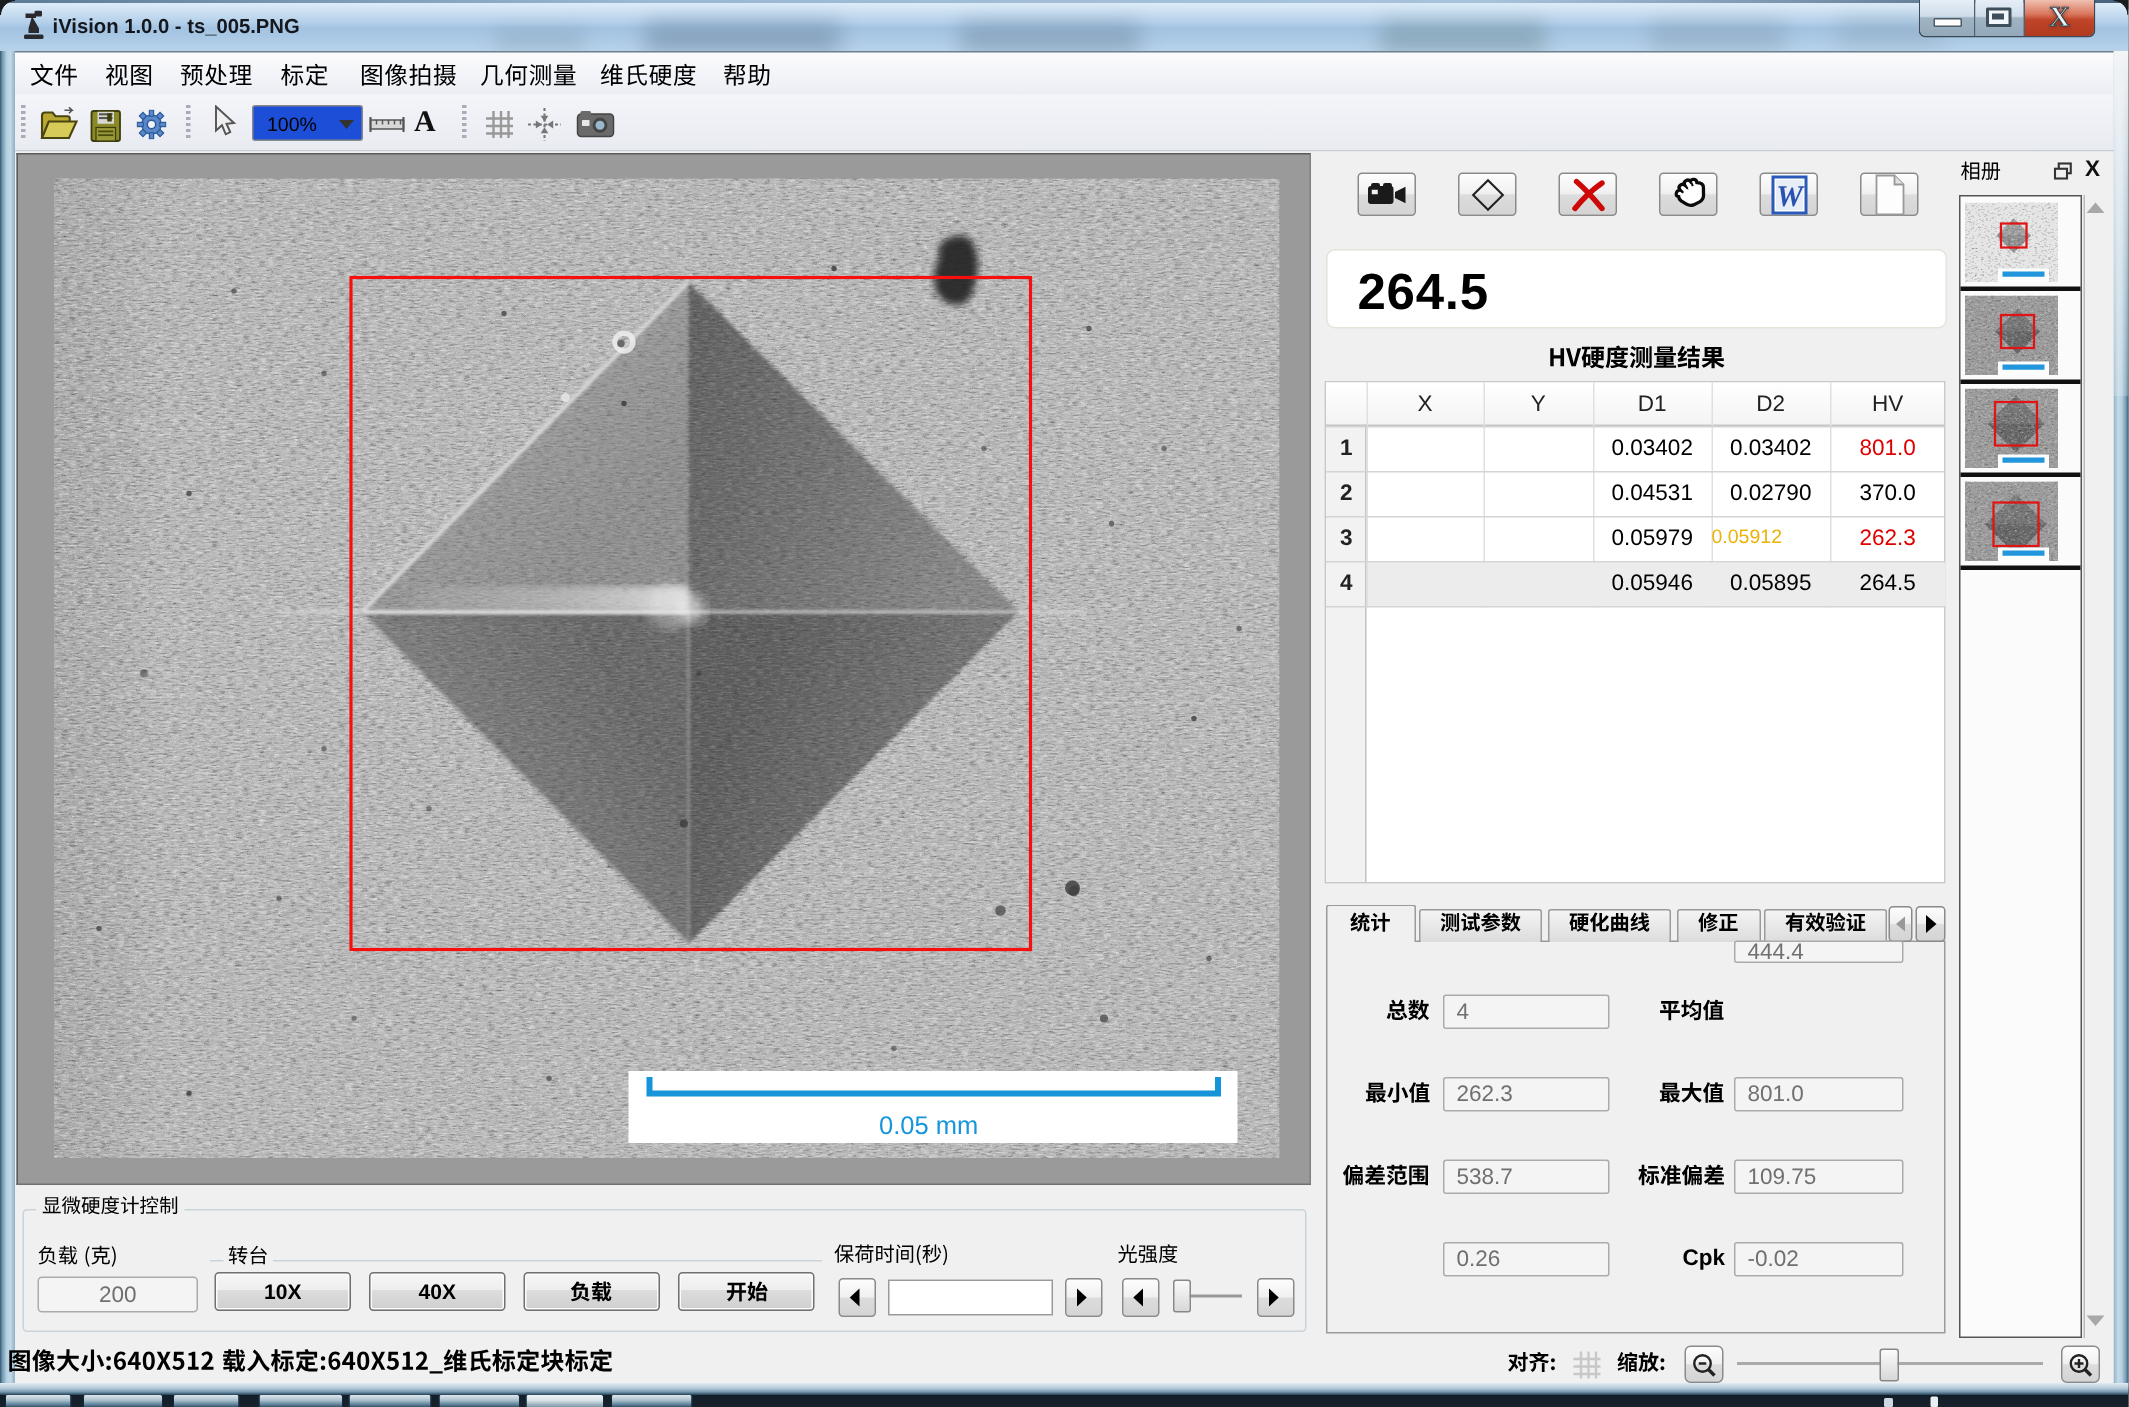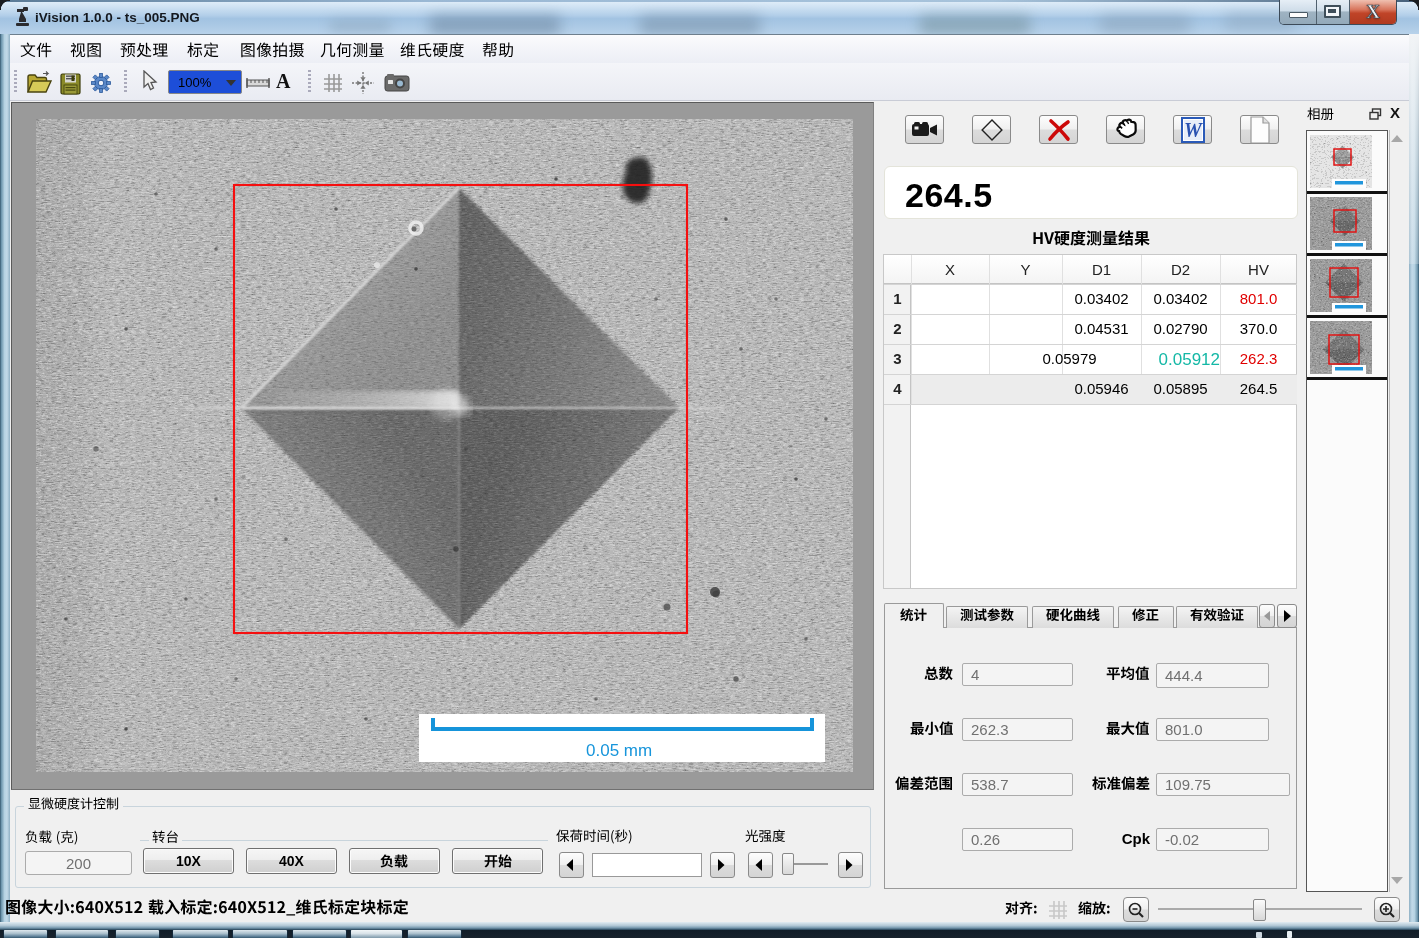--- a/index.html
+++ b/index.html
@@ -418,22 +418,22 @@
 <div class="abs" style="left:1062px;top:290px;width:79px;text-align:center;font-size:15px;color:#000">0.03402</div>
 <div class="abs" style="left:1141px;top:290px;width:79px;text-align:center;font-size:15px;color:#000">0.03402</div>
 <div class="abs" style="left:1220px;top:290px;width:77px;text-align:center;font-size:15px;color:#e00000">801.0</div>
 <div class="abs" style="left:884px;top:314px;width:413px;height:1px;background:#d4d4d4"></div>
 <div class="abs" style="left:884px;top:320px;width:27px;text-align:center;font-size:15px;font-weight:bold;color:#222">2</div>
 <div class="abs" style="left:1062px;top:320px;width:79px;text-align:center;font-size:15px;color:#000">0.04531</div>
 <div class="abs" style="left:1141px;top:320px;width:79px;text-align:center;font-size:15px;color:#000">0.02790</div>
 <div class="abs" style="left:1220px;top:320px;width:77px;text-align:center;font-size:15px;color:#000">370.0</div>
 <div class="abs" style="left:884px;top:344px;width:413px;height:1px;background:#d4d4d4"></div>
 <div class="abs" style="left:884px;top:350px;width:27px;text-align:center;font-size:15px;font-weight:bold;color:#222">3</div>
-<div class="abs" style="left:1030px;top:350px;width:79px;text-align:center;font-size:15px;color:#000">0.05979</div>
-<div class="abs" style="left:1141px;top:350px;width:79px;text-align:right;font-size:17px;color:#14b8a6">0.05912</div>
+<div class="abs" style="left:1062px;top:350px;width:79px;text-align:center;font-size:15px;color:#000">0.05979</div>
+<div class="abs" style="left:1141px;top:350px;width:79px;text-align:left;font-size:13px;color:#eab308">0.05912</div>
 <div class="abs" style="left:1220px;top:350px;width:77px;text-align:center;font-size:15px;color:#e00000">262.3</div>
 <div class="abs" style="left:912px;top:375px;width:385px;height:29px;background:#ececec"></div>
 <div class="abs" style="left:884px;top:374px;width:413px;height:1px;background:#d4d4d4"></div>
 <div class="abs" style="left:884px;top:380px;width:27px;text-align:center;font-size:15px;font-weight:bold;color:#222">4</div>
 <div class="abs" style="left:1062px;top:380px;width:79px;text-align:center;font-size:15px;color:#000">0.05946</div>
 <div class="abs" style="left:1141px;top:380px;width:79px;text-align:center;font-size:15px;color:#000">0.05895</div>
 <div class="abs" style="left:1220px;top:380px;width:77px;text-align:center;font-size:15px;color:#000">264.5</div>
 <div class="abs" style="left:884px;top:404px;width:413px;height:1px;background:#d4d4d4"></div>
 <div class="abs" style="left:884px;top:627px;width:413px;height:262px;background:#f0f0f0;border:1px solid #9a9a9a"></div>
 <div class="abs" style="left:884px;top:603px;width:60px;height:25px;background:#f0f0f0;border:1px solid #9a9a9a;border-bottom:none;border-radius:2px 2px 0 0"></div>
@@ -466,37 +466,37 @@
       <path d="M3 1 L10 7 L3 13 Z" fill="#000"></path>
     </svg>
   </div>
 <div style="position:absolute;left:924px;top:666px;line-height:0"><svg width="29" height="17" viewBox="0 -12.8 29 17" style="overflow:visible">
       <path fill="#000" d="M10.8 -3.1C11.6 -2.1 12.4 -0.7 12.7 0.2L14.2 -0.6C13.9 -1.6 13.0 -2.9 12.1 -3.9ZM3.9 -3.6V-0.9C3.9 0.7 4.4 1.2 6.6 1.2C7.0 1.2 8.9 1.2 9.4 1.2C11.0 1.2 11.5 0.7 11.8 -1.1C11.3 -1.2 10.5 -1.5 10.1 -1.7C10.0 -0.6 9.9 -0.4 9.2 -0.4C8.7 -0.4 7.1 -0.4 6.7 -0.4C5.9 -0.4 5.7 -0.5 5.7 -1.0V-3.6ZM1.6 -3.4C1.4 -2.3 1.0 -0.9 0.4 -0.2L2.1 0.6C2.7 -0.4 3.1 -1.9 3.3 -3.1ZM4.3 -7.9H10.2V-6.1H4.3ZM2.4 -9.5V-4.4H7.1L6.1 -3.6C6.9 -3.0 8.0 -2.1 8.5 -1.4L9.7 -2.5C9.3 -3.1 8.4 -3.9 7.5 -4.4H12.2V-9.5H10.1L11.4 -11.6L9.6 -12.4C9.3 -11.5 8.8 -10.4 8.3 -9.5H5.6L6.4 -9.9C6.1 -10.6 5.5 -11.6 4.9 -12.3L3.4 -11.6C3.9 -11.0 4.4 -10.2 4.6 -9.5Z M20.6 -12.2C20.4 -11.6 20.0 -10.8 19.7 -10.3L20.8 -9.8C21.2 -10.3 21.6 -10.9 22.1 -11.6ZM19.9 -3.5C19.7 -2.9 19.3 -2.5 18.9 -2.1L17.7 -2.7L18.2 -3.5ZM15.7 -2.1C16.3 -1.9 17.0 -1.5 17.7 -1.2C16.9 -0.7 15.9 -0.3 14.9 -0.0C15.2 0.3 15.5 0.9 15.7 1.3C17.0 0.9 18.1 0.4 19.1 -0.4C19.5 -0.1 19.9 0.2 20.2 0.4L21.3 -0.7C21.0 -0.9 20.6 -1.2 20.2 -1.4C21.0 -2.2 21.5 -3.3 21.9 -4.6L21.0 -4.9L20.7 -4.9H18.9L19.1 -5.4L17.6 -5.7C17.5 -5.4 17.3 -5.1 17.2 -4.9H15.4V-3.5H16.5C16.2 -3.0 15.9 -2.5 15.7 -2.1ZM15.5 -11.6C15.8 -11.0 16.2 -10.2 16.3 -9.7H15.1V-8.4H17.3C16.6 -7.7 15.7 -7.0 14.8 -6.7C15.1 -6.4 15.5 -5.8 15.7 -5.4C16.4 -5.8 17.2 -6.4 17.9 -7.1V-5.8H19.5V-7.4C20.0 -6.9 20.6 -6.4 20.9 -6.1L21.8 -7.3C21.6 -7.5 20.8 -8.0 20.1 -8.4H22.2V-9.7H19.5V-12.3H17.9V-9.7H16.4L17.6 -10.3C17.5 -10.8 17.1 -11.5 16.7 -12.1ZM23.4 -12.3C23.1 -9.7 22.4 -7.2 21.2 -5.7C21.6 -5.4 22.2 -4.9 22.5 -4.6C22.8 -5.0 23.0 -5.4 23.3 -5.9C23.5 -4.8 23.9 -3.8 24.3 -2.8C23.5 -1.6 22.5 -0.7 21.0 -0.0C21.3 0.3 21.8 1.0 21.9 1.4C23.3 0.7 24.3 -0.2 25.1 -1.3C25.8 -0.3 26.6 0.6 27.6 1.2C27.9 0.7 28.4 0.1 28.7 -0.2C27.6 -0.8 26.8 -1.7 26.1 -2.8C26.8 -4.3 27.2 -6.0 27.5 -8.0H28.4V-9.6H24.5C24.7 -10.4 24.9 -11.2 25.0 -12.0ZM25.9 -8.0C25.7 -6.8 25.5 -5.7 25.2 -4.7C24.8 -5.8 24.5 -6.9 24.3 -8.0Z"></path>
     </svg></div>
 <div class="inp" style="left:962px;top:663px;width:111px;height:23px">4</div>
 <div style="position:absolute;left:1106px;top:666px;line-height:0"><svg width="44" height="17" viewBox="0 -12.8 44 17" style="overflow:visible">
       <path fill="#000" d="M2.3 -8.8C2.8 -7.8 3.2 -6.5 3.4 -5.7L5.1 -6.3C4.9 -7.1 4.4 -8.3 3.9 -9.2ZM10.6 -9.3C10.3 -8.3 9.8 -7.0 9.3 -6.2L10.8 -5.8C11.3 -6.5 11.9 -7.7 12.4 -8.8ZM0.7 -5.3V-3.5H6.3V1.3H8.1V-3.5H13.9V-5.3H8.1V-9.7H13.0V-11.4H1.4V-9.7H6.3V-5.3Z M21.5 -6.4C22.3 -5.7 23.3 -4.7 23.8 -4.1L24.9 -5.2C24.3 -5.8 23.3 -6.7 22.5 -7.3ZM20.3 -2.0 20.9 -0.4C22.5 -1.3 24.4 -2.4 26.2 -3.5L25.8 -4.8C23.8 -3.8 21.6 -2.6 20.3 -2.0ZM14.9 -2.2 15.5 -0.4C16.9 -1.2 18.7 -2.2 20.4 -3.2L20.0 -4.6L18.2 -3.8V-7.3H19.8V-7.4C20.1 -7.0 20.5 -6.5 20.7 -6.2C21.3 -6.9 21.9 -7.7 22.5 -8.6H26.5C26.4 -3.2 26.2 -1.0 25.8 -0.5C25.7 -0.3 25.5 -0.3 25.2 -0.3C24.8 -0.3 24.0 -0.3 23.0 -0.4C23.3 0.1 23.5 0.8 23.5 1.3C24.4 1.3 25.3 1.3 25.9 1.2C26.5 1.2 26.9 1.0 27.3 0.4C27.8 -0.3 28.0 -2.7 28.1 -9.3C28.1 -9.5 28.1 -10.1 28.1 -10.1H23.4C23.7 -10.7 23.9 -11.3 24.1 -11.8L22.6 -12.3C22.0 -10.7 20.9 -9.0 19.8 -7.9V-9.0H18.2V-12.1H16.6V-9.0H15.0V-7.3H16.6V-3.0C15.9 -2.7 15.3 -2.4 14.9 -2.2Z M37.5 -12.3C37.5 -11.9 37.4 -11.5 37.4 -11.0H33.9V-9.5H37.2L37.0 -8.5H34.5V-0.4H33.2V1.0H43.0V-0.4H41.9V-8.5H38.6L38.8 -9.5H42.7V-11.0H39.1L39.3 -12.2ZM36.0 -0.4V-1.3H40.3V-0.4ZM36.0 -5.2H40.3V-4.4H36.0ZM36.0 -6.4V-7.2H40.3V-6.4ZM36.0 -3.3H40.3V-2.5H36.0ZM32.4 -12.3C31.7 -10.2 30.5 -8.1 29.3 -6.8C29.6 -6.4 30.0 -5.4 30.2 -5.0C30.5 -5.3 30.7 -5.7 31.0 -6.0V1.3H32.6V-8.6C33.2 -9.6 33.6 -10.7 34.0 -11.8Z"></path>
     </svg></div>
-<div class="inp" style="left:1156px;top:663px;width:113px;height:25px">444.4</div>
+<div class="inp" style="left:1156px;top:627px;width:113px;height:15px">444.4</div>
 <div style="position:absolute;left:910px;top:721px;line-height:0"><svg width="44" height="17" viewBox="0 -12.8 44 17" style="overflow:visible">
       <path fill="#000" d="M4.1 -9.1H10.3V-8.5H4.1ZM4.1 -10.7H10.3V-10.2H4.1ZM2.4 -11.9V-7.4H12.1V-11.9ZM5.4 -5.5V-4.9H3.5V-5.5ZM0.6 -0.9 0.8 0.6 5.4 0.1V1.3H7.0V-0.1L7.7 -0.2L7.7 -1.6L7.0 -1.5V-5.5H13.8V-6.8H0.6V-5.5H1.9V-1.0ZM7.5 -4.9V-3.6H8.6L7.9 -3.4C8.3 -2.5 8.8 -1.7 9.4 -1.0C8.8 -0.6 8.1 -0.2 7.4 0.0C7.7 0.3 8.0 0.9 8.2 1.2C9.1 0.9 9.8 0.5 10.5 -0.0C11.3 0.5 12.1 0.9 13.1 1.2C13.3 0.8 13.8 0.2 14.1 -0.1C13.2 -0.3 12.4 -0.7 11.7 -1.1C12.6 -2.0 13.2 -3.2 13.6 -4.6L12.6 -5.0L12.4 -4.9ZM9.4 -3.6H11.7C11.4 -3.0 11.0 -2.5 10.6 -2.0C10.1 -2.5 9.7 -3.0 9.4 -3.6ZM5.4 -3.7V-3.1H3.5V-3.7ZM5.4 -1.9V-1.3L3.5 -1.1V-1.9Z M20.9 -12.1V-0.9C20.9 -0.6 20.7 -0.5 20.4 -0.5C20.1 -0.5 19.0 -0.5 18.1 -0.5C18.3 -0.0 18.7 0.8 18.8 1.3C20.2 1.3 21.2 1.2 21.9 1.0C22.5 0.7 22.8 0.2 22.8 -0.9V-12.1ZM24.3 -8.3C25.5 -6.2 26.6 -3.4 26.9 -1.7L28.8 -2.4C28.4 -4.2 27.2 -6.9 26.0 -8.9ZM17.1 -8.8C16.7 -6.9 16.0 -4.4 14.8 -2.9C15.3 -2.7 16.1 -2.3 16.5 -2.0C17.7 -3.6 18.5 -6.3 19.0 -8.5Z M37.5 -12.3C37.5 -11.9 37.4 -11.5 37.4 -11.0H33.9V-9.5H37.2L37.0 -8.5H34.5V-0.4H33.2V1.0H43.0V-0.4H41.9V-8.5H38.6L38.8 -9.5H42.7V-11.0H39.1L39.3 -12.2ZM36.0 -0.4V-1.3H40.3V-0.4ZM36.0 -5.2H40.3V-4.4H36.0ZM36.0 -6.4V-7.2H40.3V-6.4ZM36.0 -3.3H40.3V-2.5H36.0ZM32.4 -12.3C31.7 -10.2 30.5 -8.1 29.3 -6.8C29.6 -6.4 30.0 -5.4 30.2 -5.0C30.5 -5.3 30.7 -5.7 31.0 -6.0V1.3H32.6V-8.6C33.2 -9.6 33.6 -10.7 34.0 -11.8Z"></path>
     </svg></div>
 <div class="inp" style="left:962px;top:718px;width:111px;height:23px">262.3</div>
 <div style="position:absolute;left:1106px;top:721px;line-height:0"><svg width="44" height="17" viewBox="0 -12.8 44 17" style="overflow:visible">
       <path fill="#000" d="M4.1 -9.1H10.3V-8.5H4.1ZM4.1 -10.7H10.3V-10.2H4.1ZM2.4 -11.9V-7.4H12.1V-11.9ZM5.4 -5.5V-4.9H3.5V-5.5ZM0.6 -0.9 0.8 0.6 5.4 0.1V1.3H7.0V-0.1L7.7 -0.2L7.7 -1.6L7.0 -1.5V-5.5H13.8V-6.8H0.6V-5.5H1.9V-1.0ZM7.5 -4.9V-3.6H8.6L7.9 -3.4C8.3 -2.5 8.8 -1.7 9.4 -1.0C8.8 -0.6 8.1 -0.2 7.4 0.0C7.7 0.3 8.0 0.9 8.2 1.2C9.1 0.9 9.8 0.5 10.5 -0.0C11.3 0.5 12.1 0.9 13.1 1.2C13.3 0.8 13.8 0.2 14.1 -0.1C13.2 -0.3 12.4 -0.7 11.7 -1.1C12.6 -2.0 13.2 -3.2 13.6 -4.6L12.6 -5.0L12.4 -4.9ZM9.4 -3.6H11.7C11.4 -3.0 11.0 -2.5 10.6 -2.0C10.1 -2.5 9.7 -3.0 9.4 -3.6ZM5.4 -3.7V-3.1H3.5V-3.7ZM5.4 -1.9V-1.3L3.5 -1.1V-1.9Z M20.8 -12.3C20.7 -11.1 20.8 -9.8 20.6 -8.4H15.3V-6.6H20.3C19.7 -4.1 18.4 -1.7 15.0 -0.2C15.5 0.2 16.1 0.8 16.3 1.2C19.4 -0.2 21.0 -2.5 21.8 -4.9C22.9 -2.1 24.6 0.0 27.2 1.2C27.5 0.8 28.1 -0.0 28.5 -0.4C25.8 -1.5 24.1 -3.8 23.1 -6.6H28.2V-8.4H22.5C22.6 -9.8 22.6 -11.1 22.7 -12.3Z M37.5 -12.3C37.5 -11.9 37.4 -11.5 37.4 -11.0H33.9V-9.5H37.2L37.0 -8.5H34.5V-0.4H33.2V1.0H43.0V-0.4H41.9V-8.5H38.6L38.8 -9.5H42.7V-11.0H39.1L39.3 -12.2ZM36.0 -0.4V-1.3H40.3V-0.4ZM36.0 -5.2H40.3V-4.4H36.0ZM36.0 -6.4V-7.2H40.3V-6.4ZM36.0 -3.3H40.3V-2.5H36.0ZM32.4 -12.3C31.7 -10.2 30.5 -8.1 29.3 -6.8C29.6 -6.4 30.0 -5.4 30.2 -5.0C30.5 -5.3 30.7 -5.7 31.0 -6.0V1.3H32.6V-8.6C33.2 -9.6 33.6 -10.7 34.0 -11.8Z"></path>
     </svg></div>
 <div class="inp" style="left:1156px;top:718px;width:113px;height:23px">801.0</div>
 <div style="position:absolute;left:895px;top:776px;line-height:0"><svg width="58" height="17" viewBox="0 -12.8 58 17" style="overflow:visible">
       <path fill="#000" d="M5.0 -10.8V-7.8C5.0 -5.6 5.0 -2.2 3.8 0.2C4.2 0.3 4.9 0.9 5.1 1.2C6.1 -0.7 6.5 -3.4 6.6 -5.7V1.3H7.9V-1.9H8.6V0.9H9.7V-1.9H10.4V0.9H11.5V0.0C11.6 0.4 11.8 0.8 11.8 1.2C12.4 1.2 12.8 1.1 13.1 0.9C13.5 0.7 13.5 0.3 13.5 -0.3V-6.1H6.6L6.6 -6.7H13.3V-10.8H10.3C10.1 -11.3 9.9 -11.9 9.6 -12.3L8.0 -12.0C8.2 -11.6 8.3 -11.2 8.5 -10.8ZM3.6 -12.3C2.8 -10.2 1.6 -8.1 0.2 -6.8C0.5 -6.4 1.0 -5.4 1.1 -5.0C1.5 -5.4 1.8 -5.8 2.1 -6.2V1.3H3.8V-8.7C4.3 -9.7 4.8 -10.7 5.2 -11.7ZM6.6 -9.4H11.7V-8.1H6.6ZM12.2 -4.8V-3.2H11.5V-4.8ZM7.9 -3.2V-4.8H8.6V-3.2ZM9.7 -4.8H10.4V-3.2H9.7ZM12.2 -1.9V-0.3C12.2 -0.2 12.2 -0.1 12.1 -0.1L11.5 -0.1V-1.9Z M24.1 -12.4C23.9 -11.8 23.5 -11.0 23.1 -10.5H20.4C20.2 -11.0 19.8 -11.8 19.3 -12.3L17.7 -11.7C18.0 -11.3 18.3 -10.9 18.5 -10.5H15.9V-8.9H20.6L20.4 -8.2H16.7V-6.7H19.9L19.6 -6.0H15.3V-4.4H18.6C17.7 -3.0 16.5 -1.9 14.9 -1.1C15.3 -0.7 15.9 0.0 16.1 0.4C16.6 0.1 17.1 -0.2 17.6 -0.6V0.9H28.3V-0.7H24.0V-2.0H27.1V-3.6H20.3L20.7 -4.4H28.2V-6.0H21.5L21.8 -6.7H26.9V-8.2H22.3L22.5 -8.9H27.7V-10.5H25.1C25.4 -10.9 25.8 -11.4 26.1 -11.8ZM22.2 -0.7H17.8C18.4 -1.2 19.0 -1.8 19.5 -2.5V-2.0H22.2Z M29.9 -0.1 31.2 1.3C32.3 0.1 33.5 -1.2 34.5 -2.4L33.6 -3.8C32.3 -2.4 30.9 -1.0 29.9 -0.1ZM30.5 -7.4C31.3 -6.9 32.5 -6.1 33.1 -5.7L34.1 -7.0C33.5 -7.4 32.3 -8.1 31.5 -8.5ZM29.7 -4.7C30.5 -4.3 31.7 -3.6 32.2 -3.1L33.2 -4.4C32.6 -4.8 31.4 -5.5 30.6 -5.9ZM34.9 -8.0V-1.4C34.9 0.5 35.5 1.0 37.5 1.0C38.0 1.0 40.1 1.0 40.6 1.0C42.4 1.0 42.9 0.4 43.1 -1.7C42.6 -1.8 41.9 -2.1 41.5 -2.3C41.4 -0.9 41.2 -0.6 40.4 -0.6C39.9 -0.6 38.1 -0.6 37.7 -0.6C36.8 -0.6 36.7 -0.7 36.7 -1.4V-6.3H40.1V-4.4C40.1 -4.2 40.0 -4.2 39.8 -4.2C39.5 -4.2 38.6 -4.2 37.8 -4.2C38.1 -3.8 38.4 -3.1 38.5 -2.6C39.6 -2.6 40.4 -2.6 41.1 -2.9C41.7 -3.1 41.9 -3.6 41.9 -4.4V-8.0ZM38.0 -12.3V-11.3H34.5V-12.3H32.7V-11.3H29.7V-9.7H32.7V-8.5H34.5V-9.7H38.0V-8.5H39.8V-9.7H42.8V-11.3H39.8V-12.3Z M46.9 -9.2V-7.8H49.8V-7.0H47.5V-5.7H49.8V-5.0H46.7V-3.6H49.8V-1.1H51.4V-3.6H53.2C53.2 -3.2 53.1 -3.0 53.0 -2.9C52.9 -2.8 52.9 -2.8 52.7 -2.8C52.5 -2.8 52.2 -2.8 51.8 -2.8C52.0 -2.5 52.2 -1.9 52.2 -1.5C52.7 -1.5 53.2 -1.5 53.5 -1.6C53.8 -1.6 54.1 -1.7 54.3 -1.9C54.6 -2.3 54.7 -3.0 54.8 -4.4C54.9 -4.6 54.9 -5.0 54.9 -5.0H51.4V-5.7H54.0V-7.0H51.4V-7.8H54.6V-9.2H51.4V-10.0H49.8V-9.2ZM44.5 -11.8V1.3H46.1V0.7H55.3V1.3H57.0V-11.8ZM46.1 -0.8V-10.3H55.3V-0.8Z"></path>
     </svg></div>
 <div class="inp" style="left:962px;top:773px;width:111px;height:23px">538.7</div>
 <div style="position:absolute;left:1092px;top:776px;line-height:0"><svg width="58" height="17" viewBox="0 -12.8 58 17" style="overflow:visible">
       <path fill="#000" d="M6.8 -11.4V-9.8H13.2V-11.4ZM11.2 -4.6C11.8 -3.1 12.4 -1.1 12.6 0.1L14.1 -0.5C13.9 -1.7 13.3 -3.6 12.6 -5.1ZM6.7 -5.0C6.4 -3.5 5.8 -1.9 5.0 -0.9C5.4 -0.7 6.1 -0.3 6.4 -0.0C7.2 -1.1 7.9 -2.9 8.3 -4.6ZM6.1 -8.0V-6.3H8.9V-0.8C8.9 -0.6 8.9 -0.6 8.7 -0.6C8.5 -0.6 7.9 -0.5 7.3 -0.6C7.6 -0.1 7.8 0.7 7.8 1.2C8.8 1.2 9.5 1.2 10.0 0.9C10.6 0.6 10.7 0.1 10.7 -0.7V-6.3H14.0V-8.0ZM2.5 -12.3V-9.5H0.5V-7.8H2.2C1.8 -6.2 1.1 -4.3 0.2 -3.3C0.5 -2.8 1.0 -2.1 1.1 -1.6C1.6 -2.3 2.1 -3.5 2.5 -4.7V1.3H4.2V-5.6C4.6 -5.0 5.0 -4.3 5.2 -3.9L6.1 -5.2C5.9 -5.6 4.7 -7.1 4.2 -7.5V-7.8H5.9V-9.5H4.2V-12.3Z M15.0 -11.0C15.6 -9.9 16.4 -8.4 16.7 -7.5L18.4 -8.3C18.1 -9.2 17.2 -10.7 16.6 -11.7ZM15.0 -0.1 16.8 0.6C17.5 -0.8 18.2 -2.6 18.7 -4.3L17.1 -5.1C16.5 -3.3 15.6 -1.3 15.0 -0.1ZM21.2 -5.4H23.8V-4.1H21.2ZM21.2 -6.9V-8.3H23.8V-6.9ZM23.2 -11.6C23.5 -11.1 23.9 -10.4 24.2 -9.8H21.6C21.9 -10.5 22.1 -11.1 22.4 -11.8L20.8 -12.2C20.1 -9.9 18.8 -7.7 17.3 -6.3C17.7 -6.0 18.3 -5.4 18.5 -5.0C18.9 -5.4 19.2 -5.8 19.5 -6.3V1.3H21.2V0.4H28.6V-1.2H25.5V-2.6H28.0V-4.1H25.5V-5.4H28.0V-6.9H25.5V-8.3H28.3V-9.8H25.1L25.9 -10.2C25.7 -10.8 25.2 -11.6 24.7 -12.3ZM21.2 -2.6H23.8V-1.2H21.2Z M34.0 -10.8V-7.8C34.0 -5.6 34.0 -2.2 32.8 0.2C33.2 0.3 33.9 0.9 34.1 1.2C35.1 -0.7 35.5 -3.4 35.6 -5.7V1.3H36.9V-1.9H37.6V0.9H38.7V-1.9H39.4V0.9H40.5V0.0C40.6 0.4 40.8 0.8 40.8 1.2C41.4 1.2 41.8 1.1 42.1 0.9C42.5 0.7 42.5 0.3 42.5 -0.3V-6.1H35.6L35.6 -6.7H42.3V-10.8H39.3C39.1 -11.3 38.9 -11.9 38.6 -12.3L37.0 -12.0C37.2 -11.6 37.3 -11.2 37.5 -10.8ZM32.6 -12.3C31.8 -10.2 30.6 -8.1 29.2 -6.8C29.5 -6.4 30.0 -5.4 30.1 -5.0C30.5 -5.4 30.8 -5.8 31.1 -6.2V1.3H32.8V-8.7C33.3 -9.7 33.8 -10.7 34.2 -11.7ZM35.6 -9.4H40.7V-8.1H35.6ZM41.2 -4.8V-3.2H40.5V-4.8ZM36.9 -3.2V-4.8H37.6V-3.2ZM38.7 -4.8H39.4V-3.2H38.7ZM41.2 -1.9V-0.3C41.2 -0.2 41.2 -0.1 41.1 -0.1L40.5 -0.1V-1.9Z M53.1 -12.4C52.9 -11.8 52.5 -11.0 52.1 -10.5H49.4C49.2 -11.0 48.8 -11.8 48.3 -12.3L46.7 -11.7C47.0 -11.3 47.3 -10.9 47.5 -10.5H44.9V-8.9H49.6L49.4 -8.2H45.7V-6.7H48.9L48.6 -6.0H44.3V-4.4H47.6C46.7 -3.0 45.5 -1.9 43.9 -1.1C44.3 -0.7 44.9 0.0 45.1 0.4C45.6 0.1 46.1 -0.2 46.6 -0.6V0.9H57.3V-0.7H53.0V-2.0H56.1V-3.6H49.3L49.7 -4.4H57.2V-6.0H50.5L50.8 -6.7H55.9V-8.2H51.3L51.5 -8.9H56.7V-10.5H54.1C54.4 -10.9 54.8 -11.4 55.1 -11.8ZM51.2 -0.7H46.8C47.4 -1.2 48.0 -1.8 48.5 -2.5V-2.0H51.2Z"></path>
     </svg></div>
-<div class="inp" style="left:1156px;top:773px;width:134px;height:23px">109.75</div>
+<div class="inp" style="left:1156px;top:773px;width:113px;height:23px">109.75</div>
 <div class="abs" style="left:1002px;top:830px;font-size:15px;font-weight:normal;color:#000;transform:translateX(-100%)">Cp</div>
 <div class="inp" style="left:962px;top:828px;width:111px;height:23px">0.26</div>
 <div class="abs" style="left:1150px;top:830px;font-size:15px;font-weight:bold;color:#000;transform:translateX(-100%)">Cpk</div>
 <div class="inp" style="left:1156px;top:828px;width:113px;height:23px">-0.02</div>
 <div style="position:absolute;left:1005px;top:901px;line-height:0"><svg width="33" height="16" viewBox="0 -12.3 33 16" style="overflow:visible">
       <path fill="#000" d="M6.7 -5.4C7.3 -4.4 8.0 -3.2 8.1 -2.3L9.6 -3.1C9.4 -3.9 8.7 -5.1 8.1 -6.0ZM0.9 -6.2C1.7 -5.5 2.6 -4.6 3.4 -3.8C2.6 -2.2 1.6 -0.9 0.4 -0.1C0.8 0.2 1.4 0.8 1.6 1.2C2.8 0.3 3.8 -0.9 4.6 -2.4C5.1 -1.7 5.6 -1.1 5.9 -0.5L7.2 -1.8C6.8 -2.5 6.1 -3.3 5.4 -4.1C6.0 -5.8 6.4 -7.7 6.6 -10.0L5.5 -10.3L5.2 -10.2H0.9V-8.6H4.8C4.6 -7.5 4.4 -6.5 4.0 -5.5C3.4 -6.1 2.7 -6.7 2.0 -7.3ZM10.4 -11.9V-8.8H6.8V-7.2H10.4V-0.8C10.4 -0.6 10.3 -0.5 10.0 -0.5C9.8 -0.5 9.0 -0.5 8.3 -0.6C8.5 -0.1 8.7 0.8 8.8 1.2C10.0 1.2 10.8 1.2 11.3 0.9C11.9 0.6 12.0 0.1 12.0 -0.8V-7.2H13.5V-8.8H12.0V-11.9Z M22.9 -4.6V1.3H24.7V-4.6ZM17.4 -4.6V-3.1C17.4 -2.0 17.2 -0.8 15.4 0.0C15.8 0.3 16.4 0.9 16.7 1.3C18.8 0.1 19.1 -1.6 19.1 -3.1V-4.6ZM23.0 -9.2C22.5 -8.5 21.8 -8.0 21.1 -7.6C20.2 -8.0 19.5 -8.6 18.9 -9.2ZM19.8 -11.6C20.0 -11.3 20.3 -10.9 20.4 -10.6H14.8V-9.2H17.0C17.7 -8.2 18.5 -7.5 19.4 -6.8C18.0 -6.3 16.3 -6.0 14.4 -5.8C14.8 -5.4 15.2 -4.7 15.4 -4.3C17.5 -4.6 19.4 -5.1 21.1 -5.9C22.7 -5.2 24.5 -4.7 26.7 -4.5C26.9 -4.9 27.3 -5.7 27.7 -6.0C25.9 -6.2 24.2 -6.5 22.8 -6.9C23.7 -7.5 24.4 -8.3 25.0 -9.2H27.2V-10.6H22.3C22.2 -11.0 21.8 -11.6 21.4 -12.0Z M30.3 -5.1C31.0 -5.1 31.6 -5.7 31.6 -6.5C31.6 -7.2 31.0 -7.8 30.3 -7.8C29.5 -7.8 29.0 -7.2 29.0 -6.5C29.0 -5.7 29.5 -5.1 30.3 -5.1ZM30.3 0.2C31.0 0.2 31.6 -0.4 31.6 -1.1C31.6 -1.9 31.0 -2.5 30.3 -2.5C29.5 -2.5 29.0 -1.9 29.0 -1.1C29.0 -0.4 29.5 0.2 30.3 0.2Z"></path>
     </svg></div>
 <div class="abs" style="left:1046px;top:898px;line-height:0"><svg width="24" height="24" viewBox="0 0 24 24">
       <path d="M3 8 h18 M3 13 h18 M3 18 h18 M8 3 v18 M13 3 v18 M18 3 v18" stroke="#c8c8c8" stroke-width="1.6"></path>
     </svg></div>

